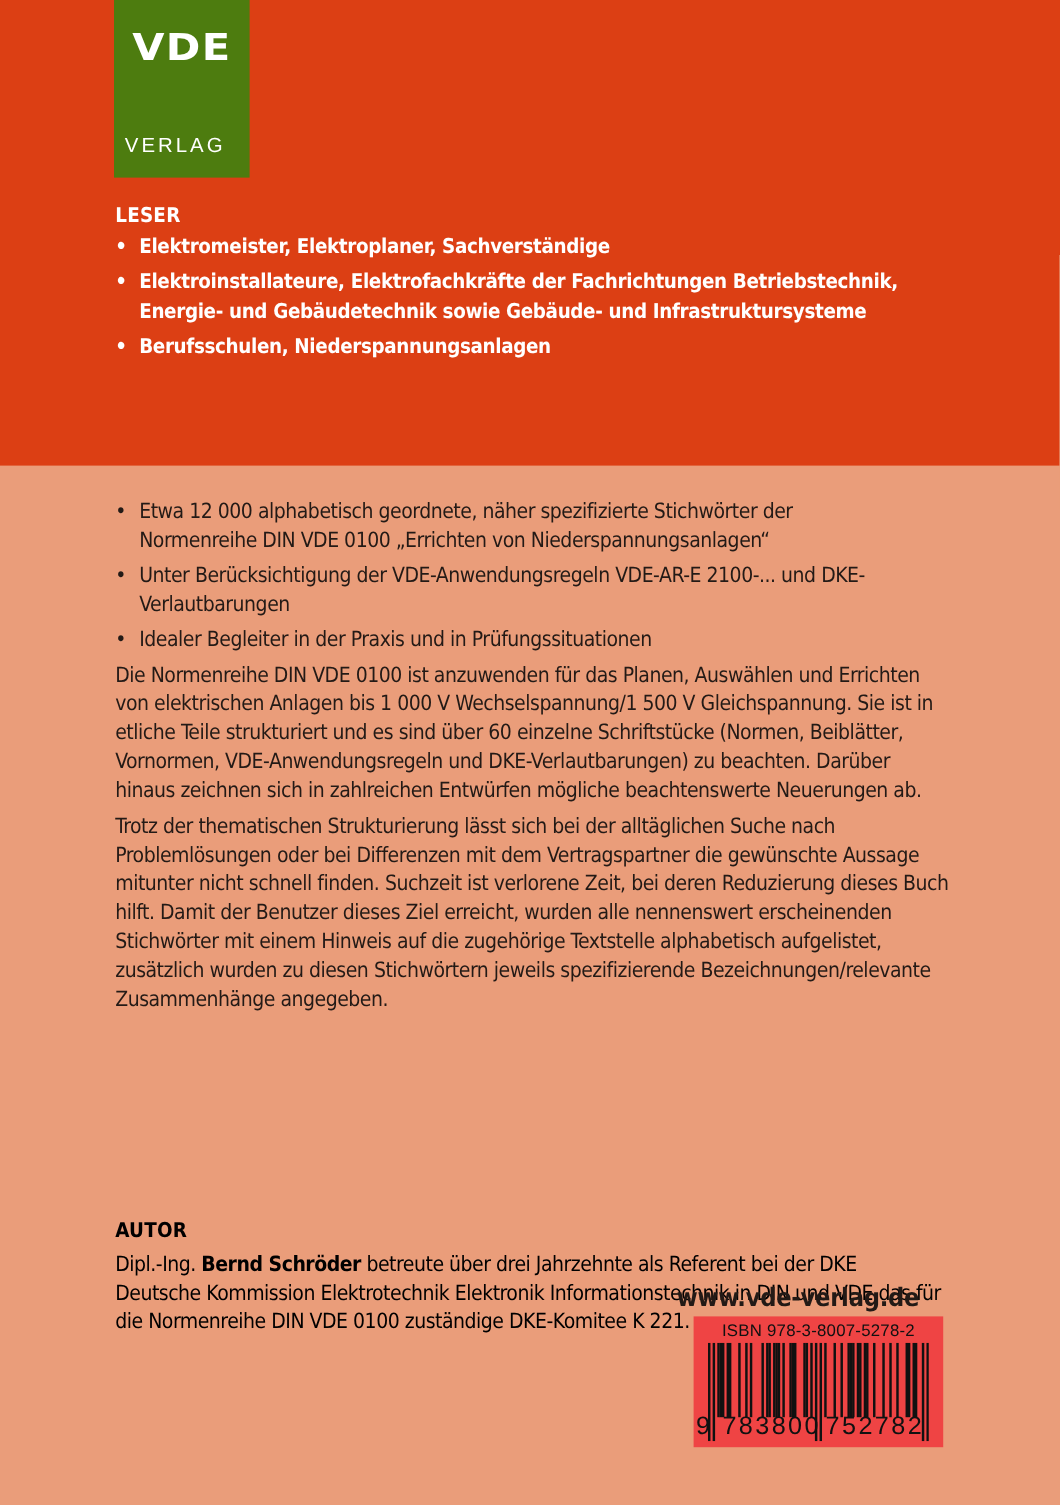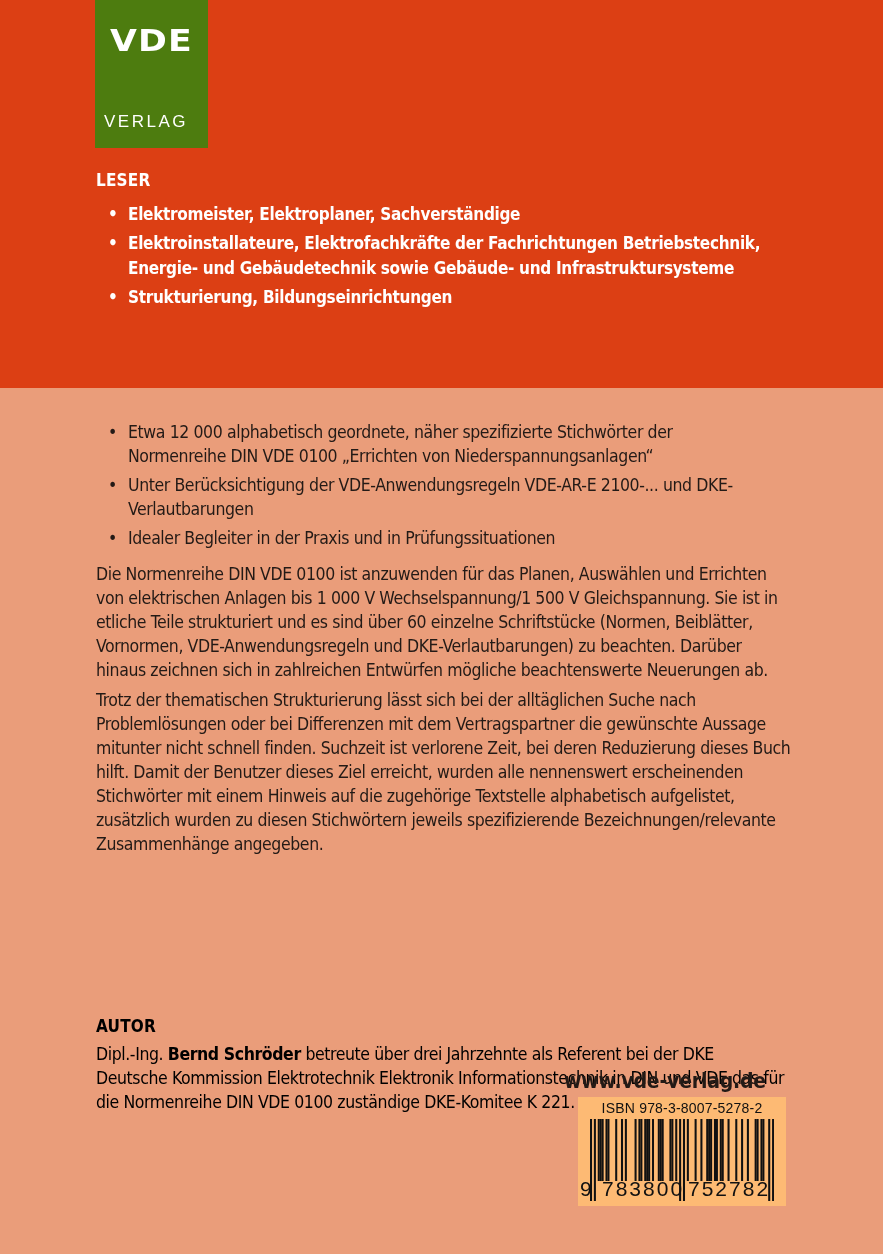--- a/index.html
+++ b/index.html
@@ -5,56 +5,56 @@
   html, body { margin: 0; padding: 0; }
   body { width: 883px; height: 1254px; position: relative; overflow: hidden; background: #ea9d7a; font-family: "DejaVu Sans Condensed", "Liberation Sans Narrow", "Liberation Sans", sans-serif; }
   .top-band { position: absolute; left: 0; top: 0; width: 883px; height: 388px; background: #dc3f14; }
   .logo { position: absolute; left: 95px; top: 0; width: 113px; height: 148px; background: #4d7c0f; }
   .logo-vde { position: absolute; left: 0; width: 113px; top: 22px; text-align: center; color: #fff; font-family: "DejaVu Sans", sans-serif; font-weight: bold; font-size: 31px; letter-spacing: 1px; transform: scaleX(1.12); }
   .logo-verlag { position: absolute; left: 0; width: 102px; top: 112px; text-align: center; color: #fff; font-family: "Liberation Sans", sans-serif; font-size: 17px; letter-spacing: 2.5px; }
   .section { position: absolute; left: 96px; width: 700px; }
   .heading { font-weight: bold; font-size: 17px; margin: 0; letter-spacing: 0.2px; }
   .leser { top: 170px; color: #fff; }
   .leser .heading { color: #fff; }
-  ul { list-style: none; margin: 12px; padding: 0; }
+  ul { list-style: none; margin: 0; padding: 0; }
   li { position: relative; padding-left: 20px; }
   li::before { content: "\2022"; position: absolute; left: 0; top: 0; }
   .leser li { font-weight: bold; font-size: 17px; line-height: 25px; margin-top: 4px; transform-origin: left; letter-spacing: -0.3px; }
   .inhalt { top: 408px; color: #231a16; }
   .inhalt .heading { color: #231a16; }
   .inhalt li { font-size: 17.5px; line-height: 24px; margin-top: 5px; letter-spacing: -0.4px; }
   .inhalt li:first-child { margin-top: 7px; }
   p { margin: 0; font-size: 17.5px; line-height: 24px; letter-spacing: -0.4px; }
   .p1 { margin-top: 6px; }
   .p2 { margin-top: 6px; }
   .autor { top: 984px; color: #000000; margin-top: 32px; }
   .autor p { margin-top: 6px; }
   .autor b { font-weight: bold; }
   .url { position: absolute; right: 117px; top: 1069px; font-weight: bold; font-size: 21px; color: #231a16; letter-spacing: -0.2px; }
-  .barcode-box { position: absolute; left: 578px; top: 1097px; width: 208px; height: 109px; background: #fdba74; }
+  .barcode-box { position: absolute; left: 578px; top: 1097px; width: 208px; height: 109px; background: #ef4444; }
   .isbn { position: absolute; left: 0; width: 208px; top: 3px; text-align: center; font-family: "Liberation Sans", sans-serif; font-size: 14px; color: #111; letter-spacing: 0.2px; }
   .bars { position: absolute; left: 12px; top: 22px; }
   .bar-digits { position: absolute; top: 80px; font-family: "Liberation Sans", sans-serif; font-size: 21px; color: #111; }
 </style>
 </head>
 <body>
 
 <div class="top-band"></div>
 
 <div class="logo">
   <div class="logo-vde">VDE</div>
   <div class="logo-verlag">VERLAG</div>
 </div>
 
 <div class="section leser">
   <h2 class="heading">LESER</h2>
   <ul>
     <li>Elektromeister, Elektroplaner, Sachverständige</li>
     <li style="width:690px">Elektroinstallateure, Elektrofachkräfte der Fachrichtungen Betriebstechnik, Energie- und Gebäudetechnik sowie Gebäude- und Infrastruktursysteme</li>
-    <li>Strukturierung, Bildungseinrichtungen</li>
+    <li>Berufsschulen, Niederspannungsanlagen</li>
   </ul>
 </div>
 
 <div class="section inhalt">
   <ul>
     <li style="width:620px">Etwa 12 000 alphabetisch geordnete, näher spezifizierte Stichwörter der Normenreihe DIN VDE 0100 „Errichten von Niederspannungsanlagen“</li>
     <li style="width:670px">Unter Berücksichtigung der VDE-Anwendungsregeln VDE-AR-E 2100-... und DKE-Verlautbarungen</li>
     <li>Idealer Begleiter in der Praxis und in Prüfungssituationen</li>
   </ul>
   <p class="p1" style="width:690px">Die Normenreihe DIN VDE 0100 ist anzuwenden für das Planen, Auswählen und Errichten von elektrischen Anlagen bis 1 000 V Wechselspannung/1 500 V Gleichspannung. Sie ist in etliche Teile strukturiert und es sind über 60 einzelne Schriftstücke (Normen, Beiblätter, Vornormen, VDE-Anwendungsregeln und DKE-Verlautbarungen) zu beachten. Darüber hinaus zeichnen sich in zahlreichen Entwürfen mögliche beachtenswerte Neuerungen ab.</p>

